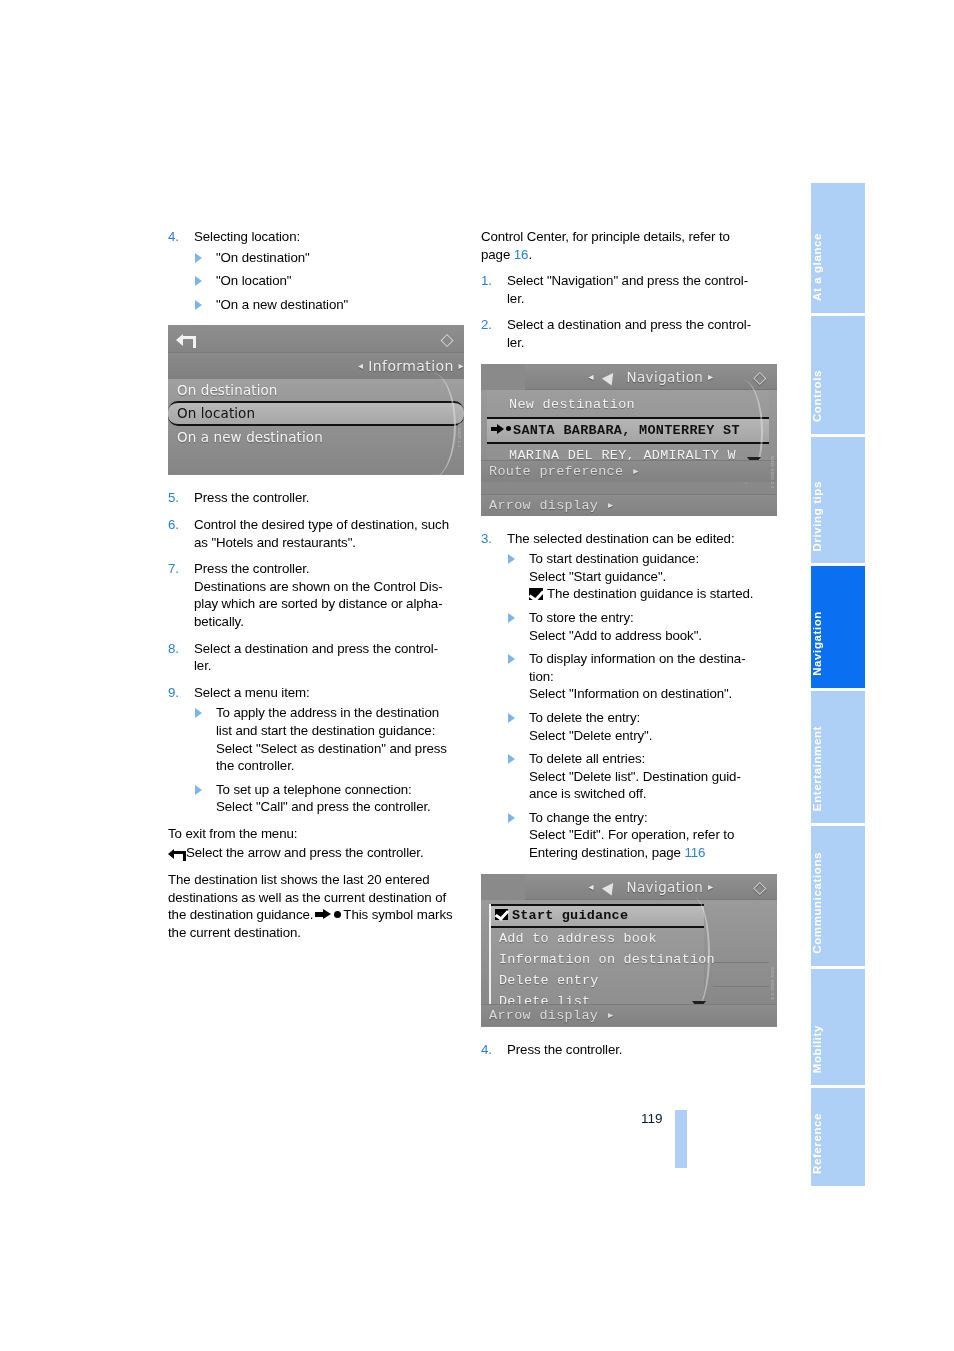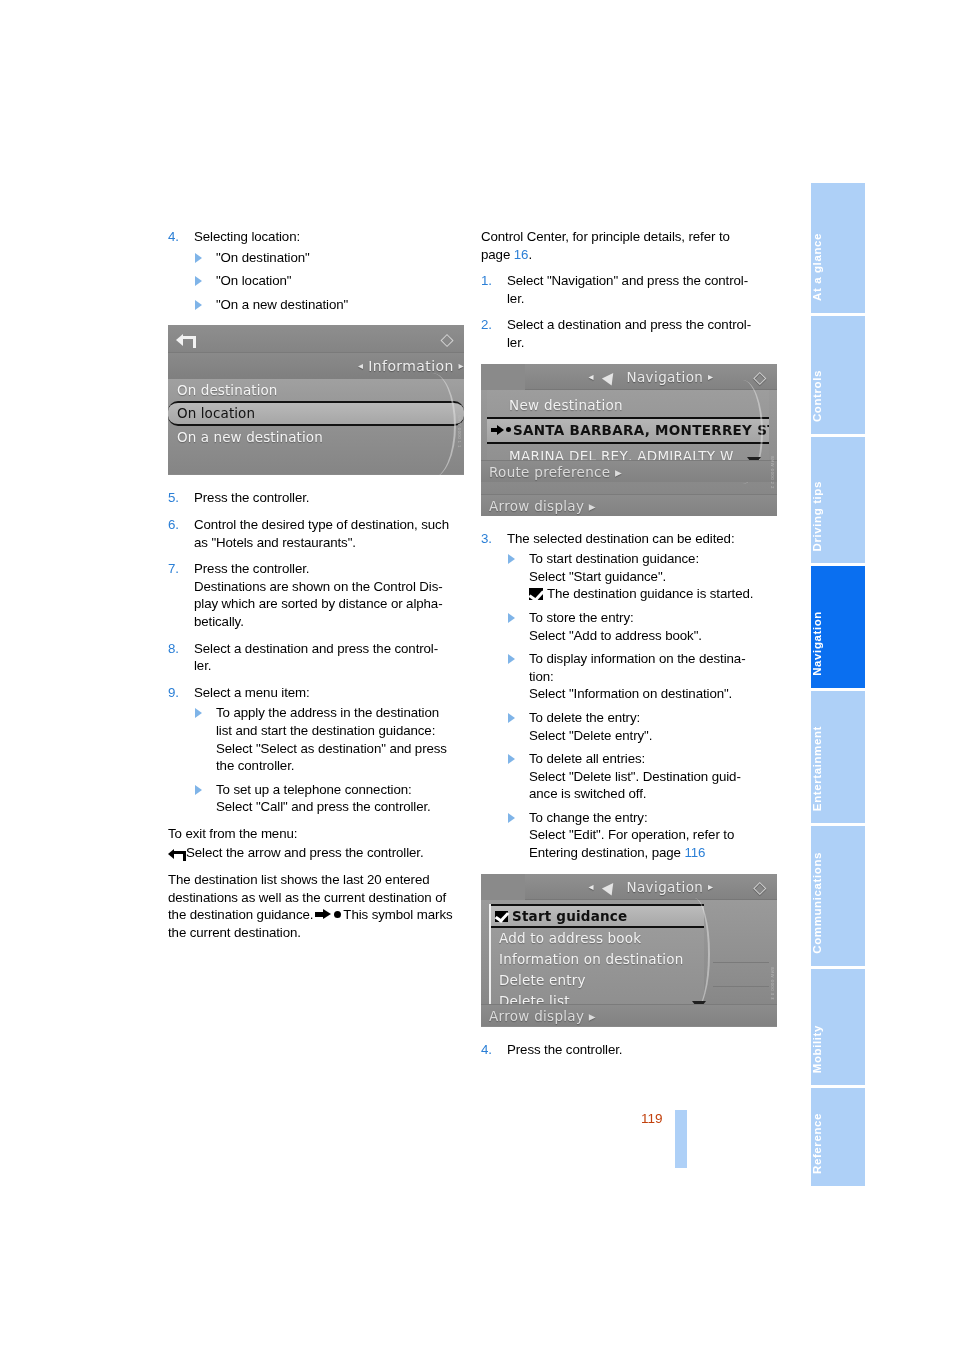--- a/index.html
+++ b/index.html
@@ -319,20 +319,21 @@
     color: #d2d2d2;
     font-size: 17px;
     line-height: 22px;
     text-align: center;
   }
 
   .s2-body {
     position: relative;
     height: 126px;
     background: linear-gradient(#9a9a9a, #8d8d8d 60%, #838383);
+    font-family: Liberation Mono, monospace;
   }
   .s2-pane {
     position: relative;
     margin: 0 8px 0 6px;
     background: linear-gradient(#9d9d9d, #8f8f8f);
   }
   .s2-row {
     height: 24px;
     line-height: 24px;
     padding-left: 22px;
@@ -496,21 +497,21 @@
     white-space: nowrap;
   }
   .tab.active .tab-label { color: #ffffff; }
 
   
   .pagenum {
     position: absolute;
     left: 641px;
     top: 1111px;
     font-size: 13.5px;
-    color: #c2410c;
+    color: #0f172a;
     font-family: "Liberation Sans", sans-serif;
   }
   .pagebar {
     position: absolute;
     left: 675px;
     top: 1110px;
     width: 12px;
     height: 58px;
     background: #aed0f7;
   }

